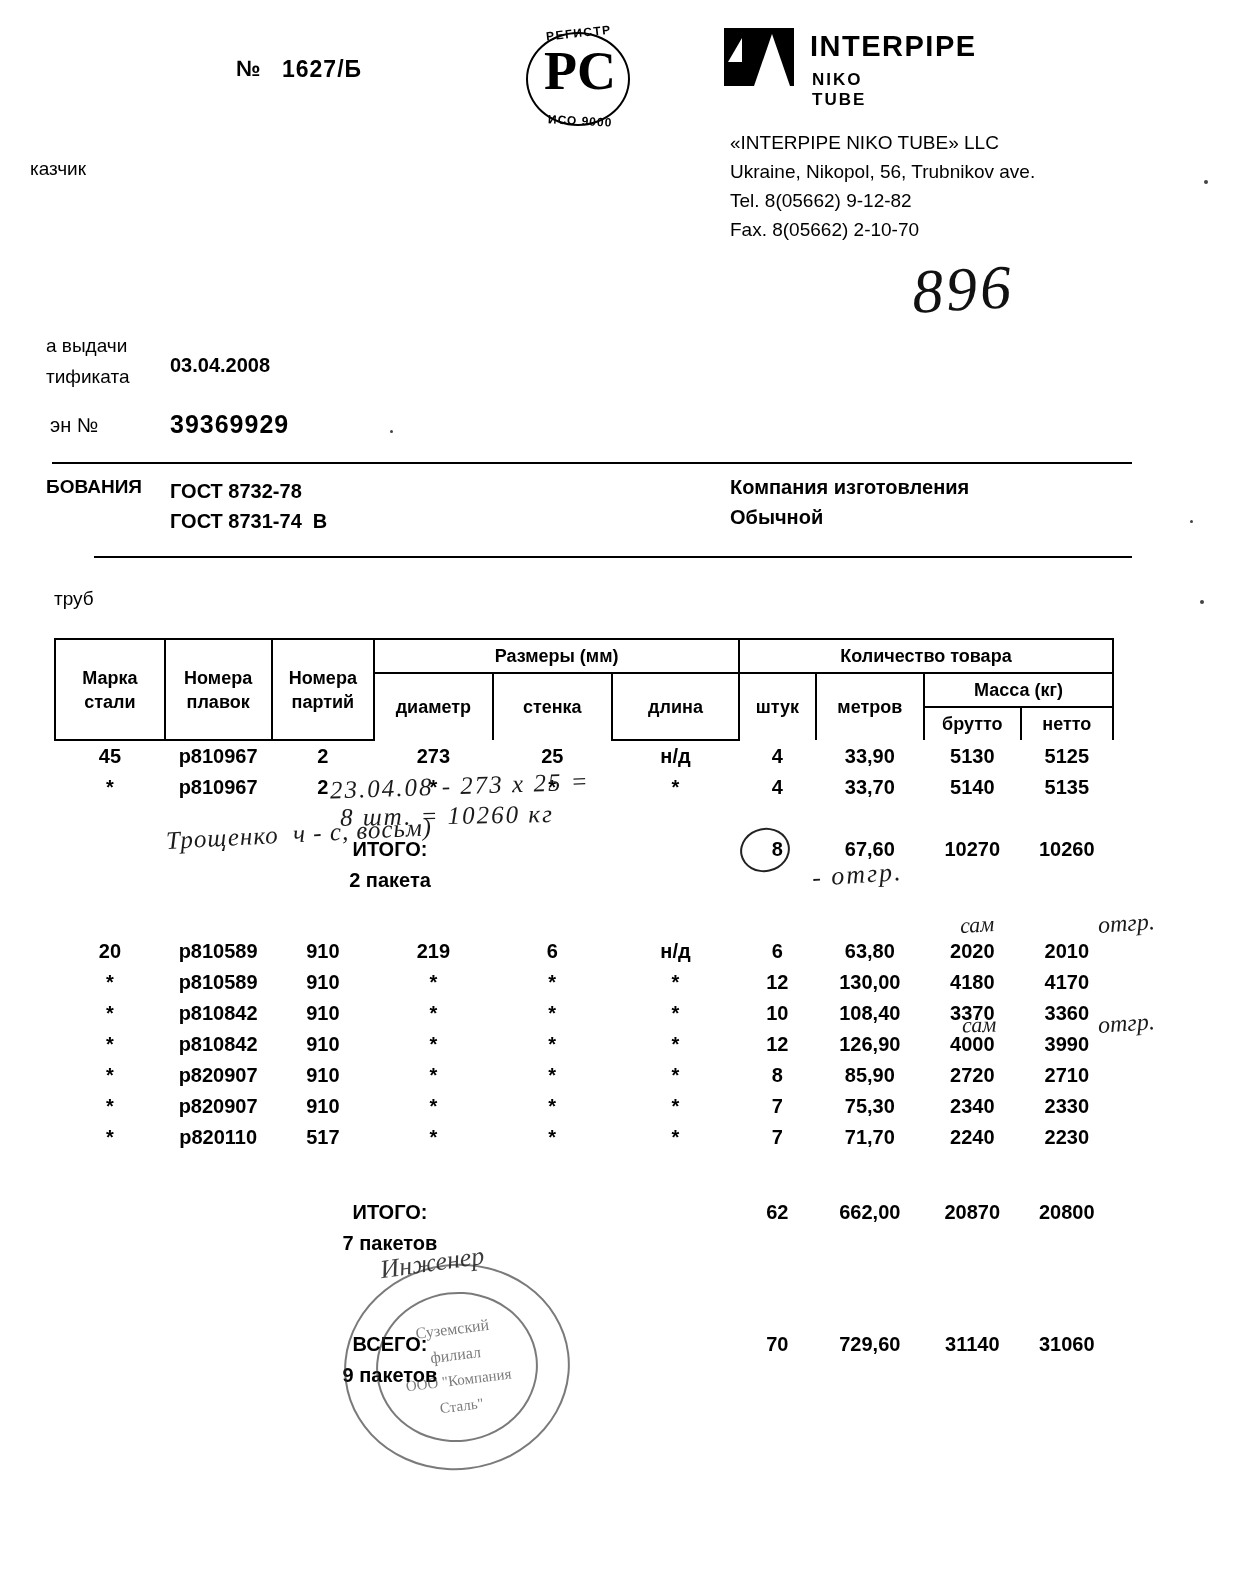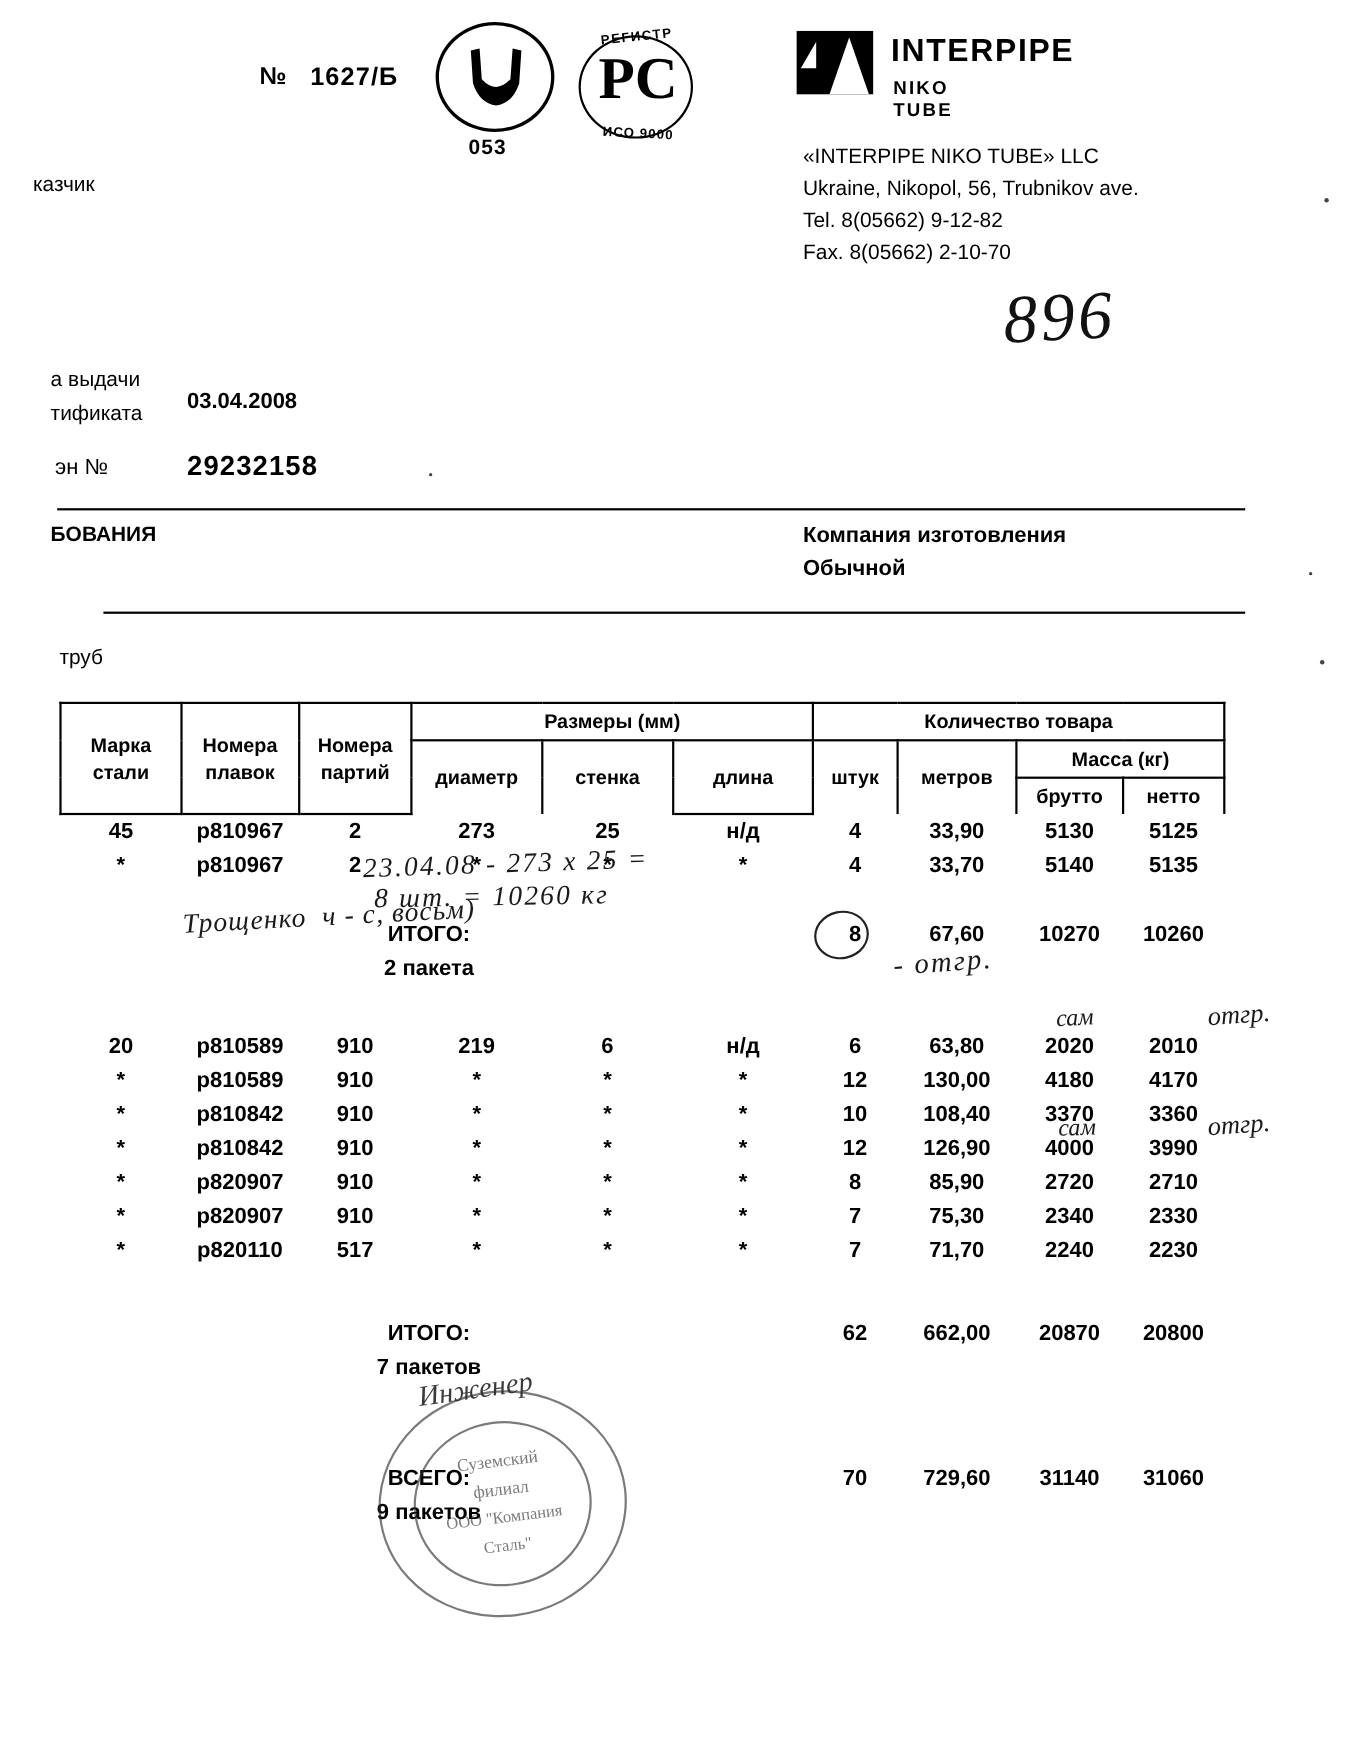--- a/index.html
+++ b/index.html
@@ -313,28 +313,20 @@
   .specks { position: absolute; background: #444; border-radius: 50%; }
 </style>
 </head>
 <body>
 
 <div id="page">
 
   <div class="cert-no-label">№</div>
   <div class="cert-no-value">1627/Б</div>
 
-  <div class="mark-ukr">
-    <div class="oval"></div>
-    <svg class="tri" viewBox="0 0 50 56">
-      <path d="M2 4 L10 2 L12 30 Q25 44 38 30 L40 2 L48 4 L46 34 Q40 52 25 54 Q10 52 4 34 Z" fill="#000"></path>
-      <path d="M22 6 L28 6 L27 32 L23 32 Z" fill="#fff"></path>
-    </svg>
-    <div class="code">053</div>
-  </div>
 
   <div class="mark-rst">
     <div class="ring"></div>
     <div class="top-txt">РЕГИСТР</div>
     <div class="big">PC</div>
     <div class="bot-txt">ИСО 9000</div>
   </div>
 
   <div class="logo-block">
     <svg class="logo-mark" viewBox="0 0 70 58">
@@ -350,24 +342,26 @@
 Ukraine, Nikopol, 56, Trubnikov ave.
 Tel. 8(05662) 9-12-82
 Fax. 8(05662) 2-10-70</div>
   <div class="hand-num">896</div>
 
   <div class="lbl lbl-customer">казчик</div>
   <div class="lbl lbl-issue">а выдачи
 тификата</div>
   <div class="val-date">03.04.2008</div>
   <div class="lbl lbl-order">эн №</div>
-  <div class="val-order">29232158</div>
+  <div class="val-order">39369929</div>
 
   <div class="rule rule-1"></div>
   <div class="lbl lbl-req">БОВАНИЯ</div>
+  <div class="val-gost">ГОСТ 8732-78
+ГОСТ 8731-74  В</div>
   <div class="val-acc-label">Компания изготовления</div>
   <div class="val-acc-value">Обычной</div>
   <div class="rule rule-2"></div>
 
   <div class="lbl lbl-pipes">труб</div>
 
   <table class="tbl">
     <colgroup>
       <col style="width:112px">
         <col style="width:108px">

